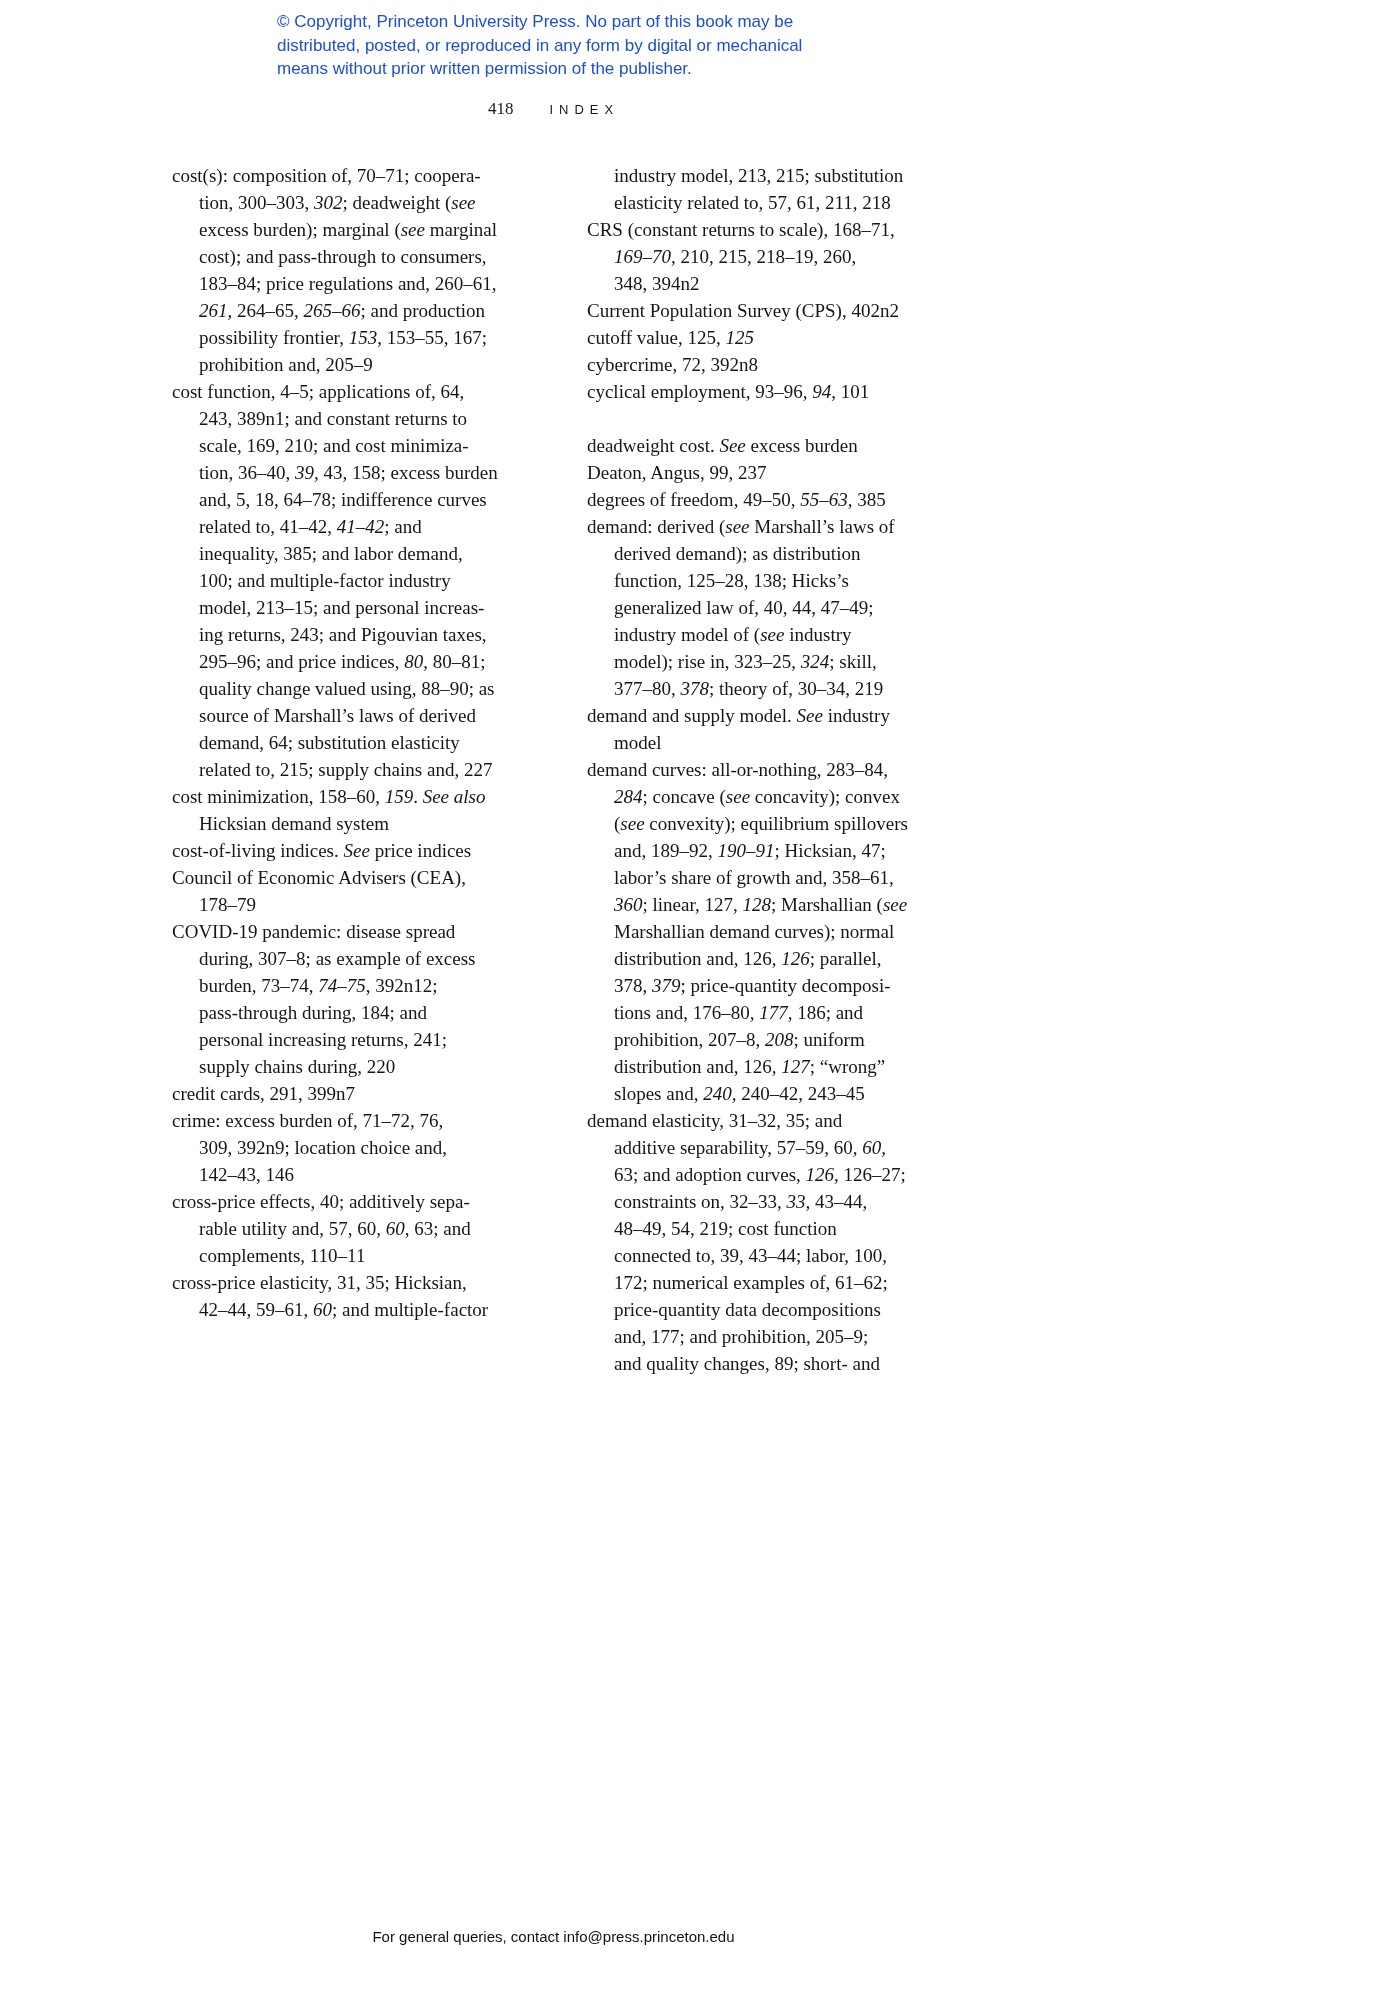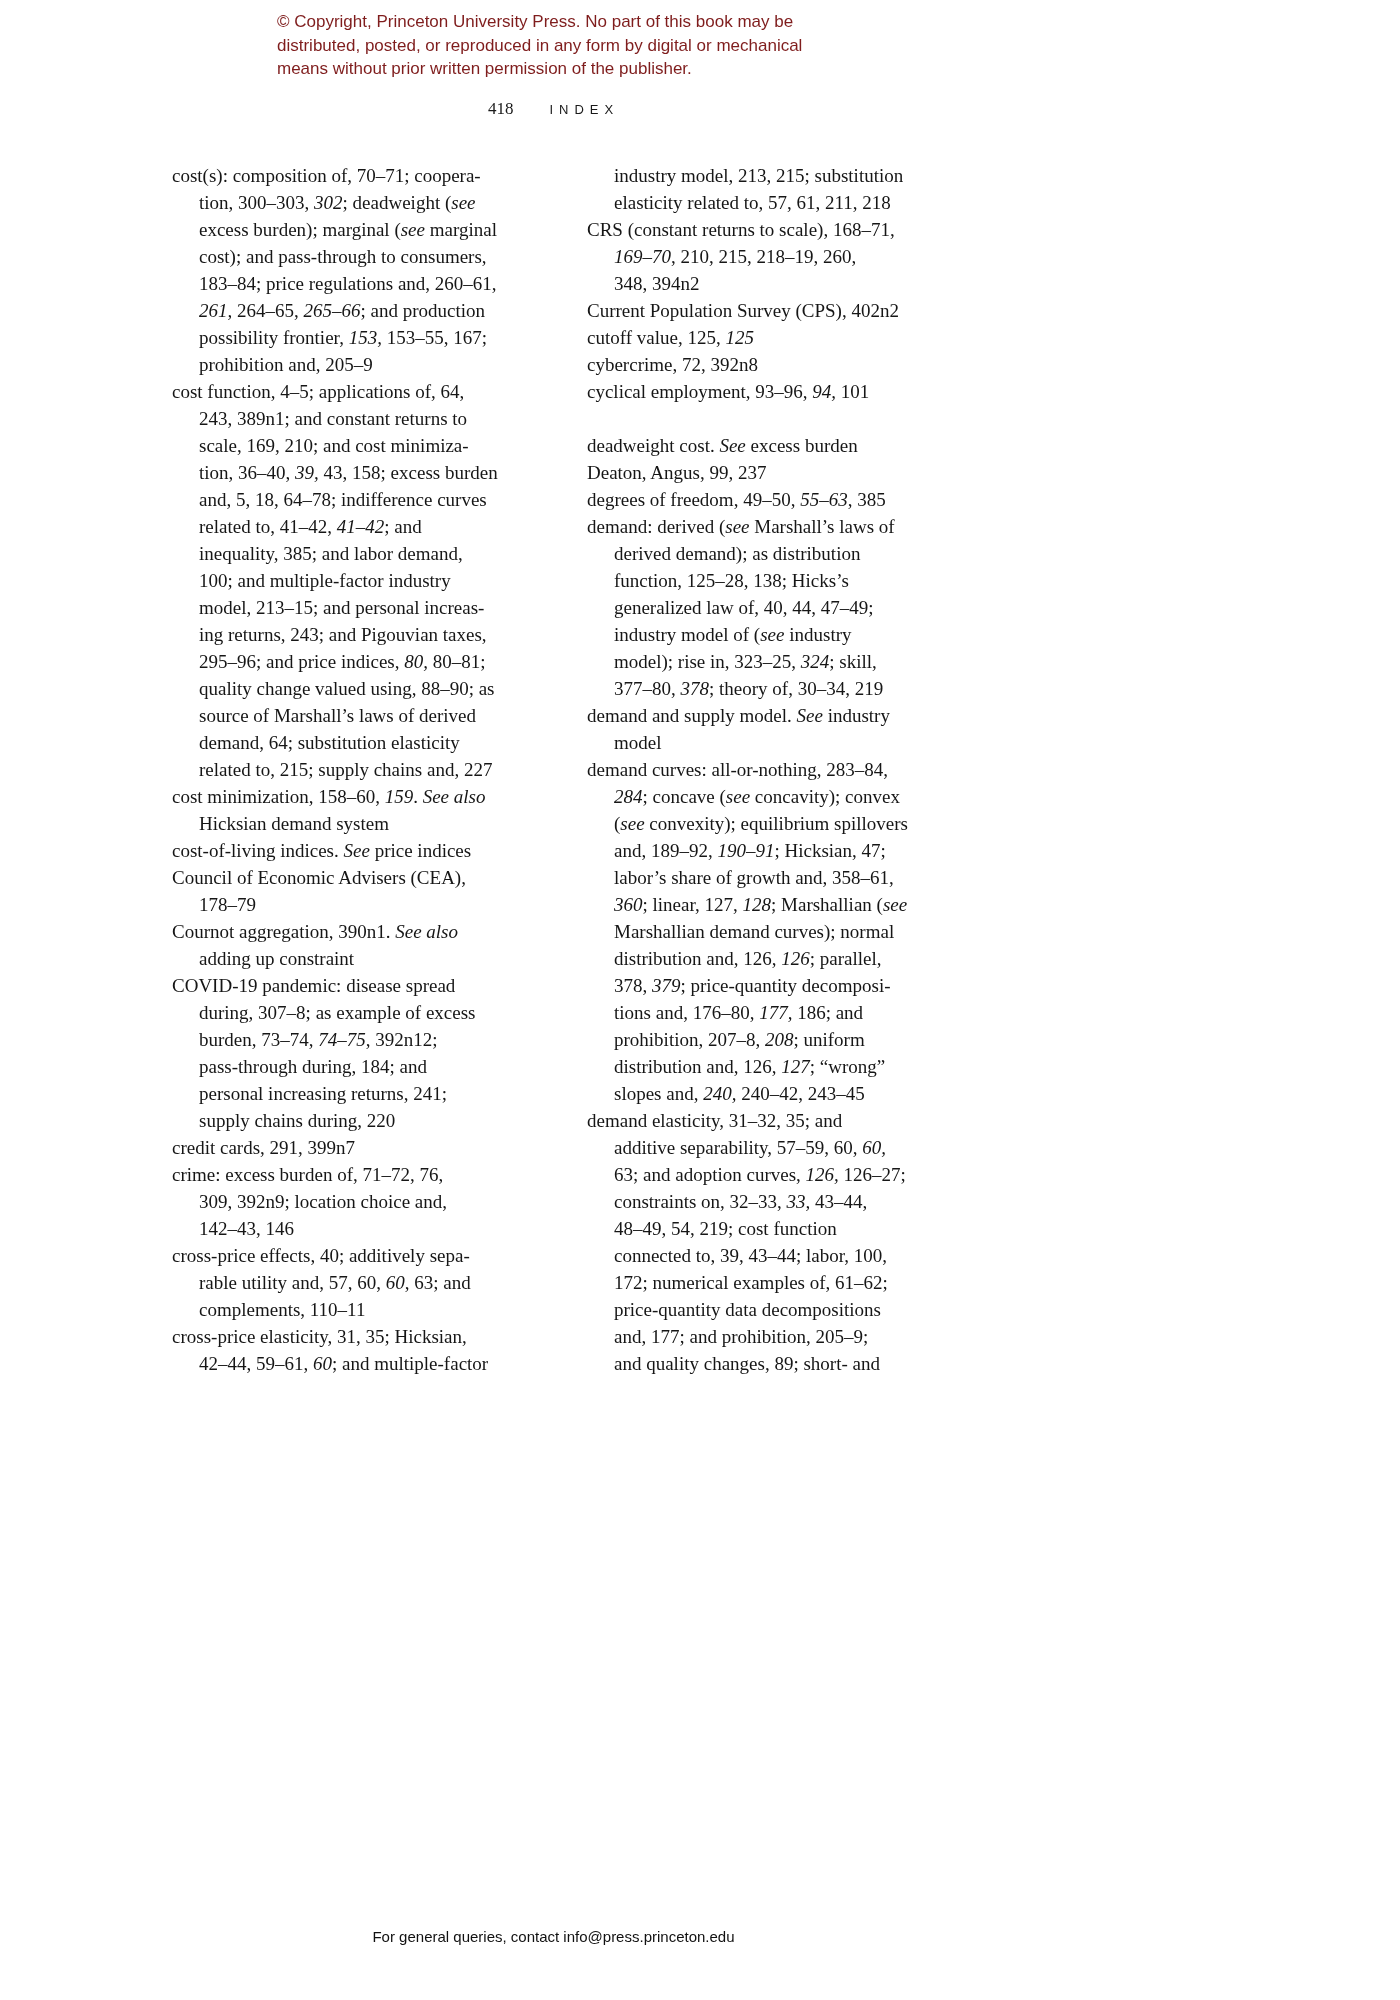--- a/index.html
+++ b/index.html
@@ -12,21 +12,21 @@
     overflow:hidden;
   }
   .copyright {
     position:absolute;
     left:277px;
     top:10px;
     width:580px;
     font-family:"Liberation Sans", sans-serif;
     font-size:17px;
     line-height:23.5px;
-    color:#7f1d1d;
+    color:#1d4ed8;
   }
   .runhead {
     position:absolute;
     left:172px;
     top:99px;
     width:763px;
     display:flex;
     justify-content:center;
     align-items:baseline;
     gap:28px;
@@ -88,21 +88,20 @@
     <span class="idxtitle">INDEX</span>
   </div>
 
   <div class="columns">
     <div class="col">
       <p>cost(s): composition of, 70–71; coopera-<br>tion, 300–303, <i>302</i>; deadweight (<i>see</i><br>excess burden); marginal (<i>see</i> marginal<br>cost); and pass-through to consumers,<br>183–84; price regulations and, 260–61,<br><i>261,</i> 264–65, <i>265–66</i>; and production<br>possibility frontier, <i>153,</i> 153–55, 167;<br>prohibition and, 205–9</p>
       <p>cost function, 4–5; applications of, 64,<br>243, 389n1; and constant returns to<br>scale, 169, 210; and cost minimiza-<br>tion, 36–40, <i>39,</i> 43, 158; excess burden<br>and, 5, 18, 64–78; indifference curves<br>related to, 41–42, <i>41–42</i>; and<br>inequality, 385; and labor demand,<br>100; and multiple-factor industry<br>model, 213–15; and personal increas-<br>ing returns, 243; and Pigouvian taxes,<br>295–96; and price indices, <i>80,</i> 80–81;<br>quality change valued using, 88–90; as<br>source of Marshall’s laws of derived<br>demand, 64; substitution elasticity<br>related to, 215; supply chains and, 227</p>
       <p>cost minimization, 158–60, <i>159</i>. <i>See also</i><br>Hicksian demand system</p>
       <p>cost-of-living indices. <i>See</i> price indices</p>
       <p>Council of Economic Advisers (CEA),<br>178–79</p>
-      <p>Cournot aggregation, 390n1. <i>See also</i><br>adding up constraint</p>
       <p>COVID-19 pandemic: disease spread<br>during, 307–8; as example of excess<br>burden, 73–74, <i>74–75</i>, 392n12;<br>pass-through during, 184; and<br>personal increasing returns, 241;<br>supply chains during, 220</p>
       <p>credit cards, 291, 399n7</p>
       <p>crime: excess burden of, 71–72, 76,<br>309, 392n9; location choice and,<br>142–43, 146</p>
       <p>cross-price effects, 40; additively sepa-<br>rable utility and, 57, 60, <i>60</i>, 63; and<br>complements, 110–11</p>
       <p>cross-price elasticity, 31, 35; Hicksian,<br>42–44, 59–61, <i>60</i>; and multiple-factor</p>
     </div>
     <div class="col">
       <p class="cont">industry model, 213, 215; substitution<br>elasticity related to, 57, 61, 211, 218</p>
       <p>CRS (constant returns to scale), 168–71,<br><i>169–70</i>, 210, 215, 218–19, 260,<br>348, 394n2</p>
       <p>Current Population Survey (CPS), 402n2</p>

